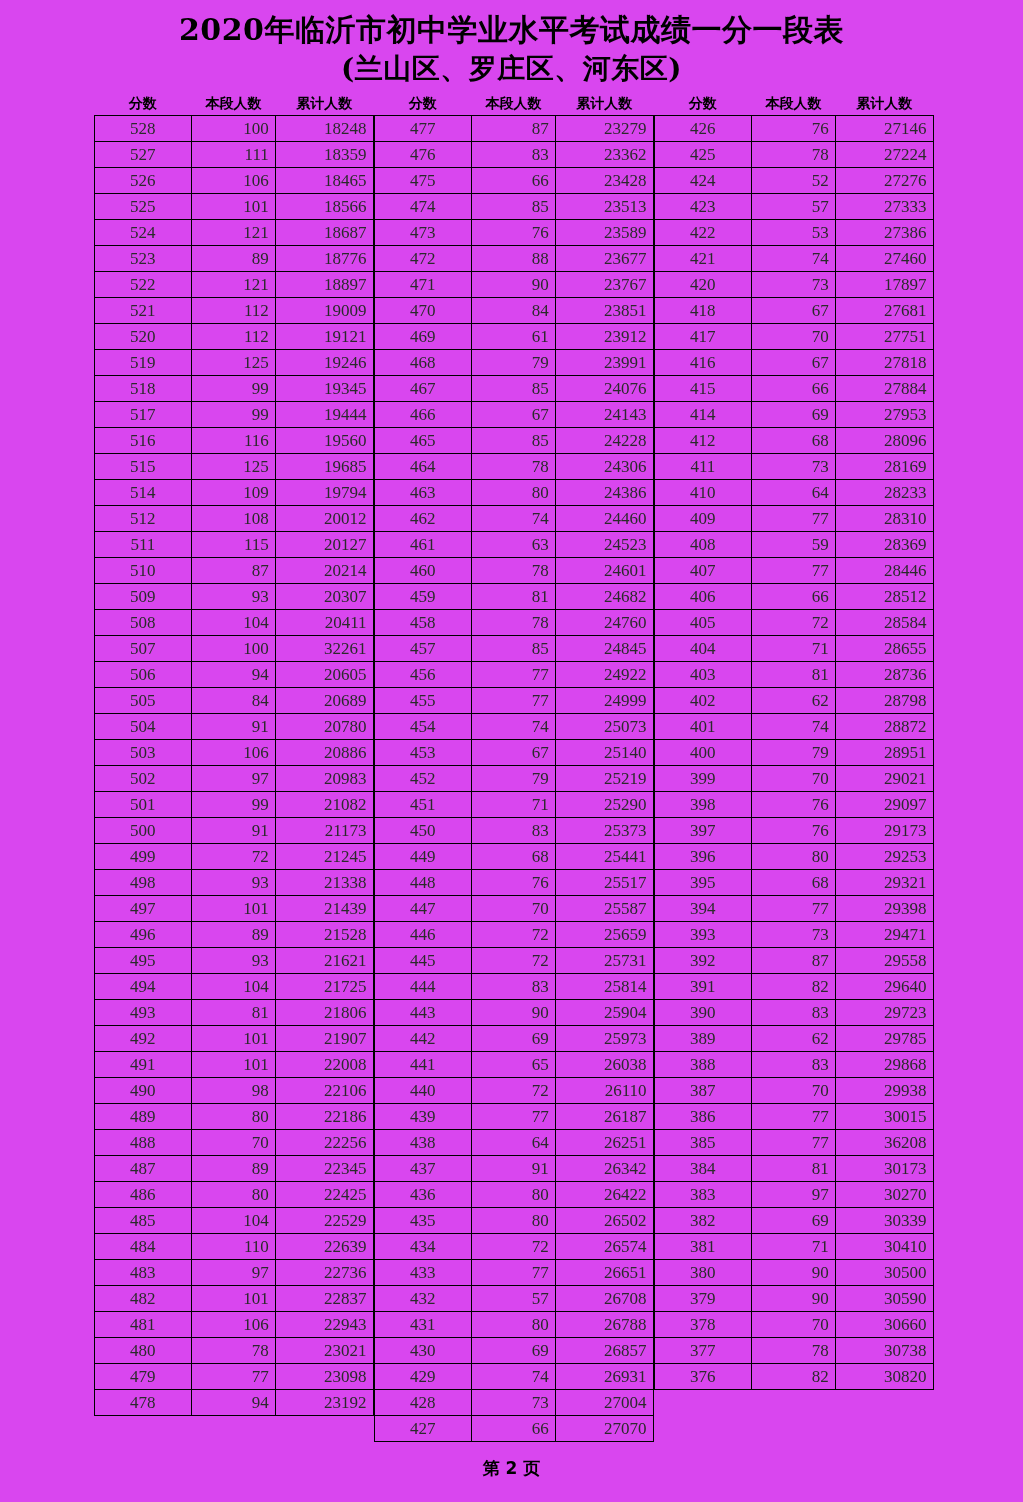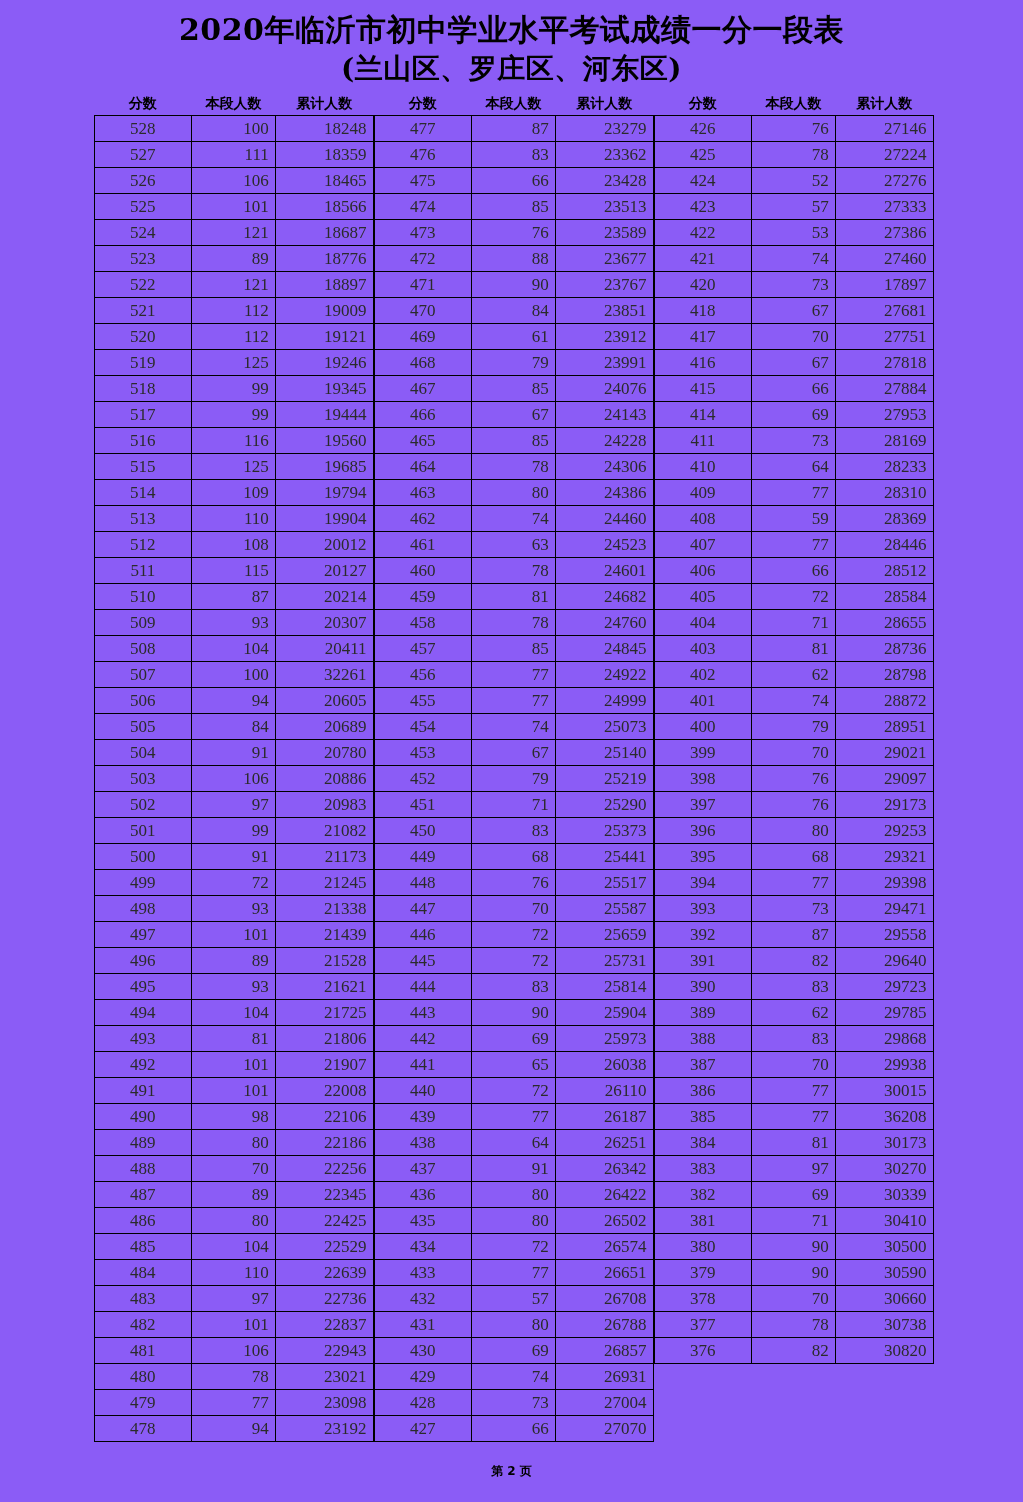--- a/index.html
+++ b/index.html
@@ -10,21 +10,21 @@
   }
   body {
     font-family: "Liberation Serif", "DejaVu Serif", serif;
     color: #000000;
     overflow: hidden;
   }
   .page {
     position: relative;
     width: 1023px;
     height: 1502px;
-    background: #8b5cf6;
+    background: #d946ef;
   }
   .title-block {
     text-align: center;
     padding-top: 10px;
   }
   .title-line {
     font-family: "DejaVu Serif", "Liberation Serif", serif;
     font-weight: bold;
     font-size: 30px;
     line-height: 40px;
@@ -79,21 +79,21 @@
   table.onescore tbody td.cum   { text-align: right; }
 
   .footer {
     position: absolute;
     left: 0;
     right: 0;
     bottom: 22px;
     text-align: center;
     font-family: "DejaVu Sans", "Liberation Sans", sans-serif;
     font-weight: bold;
-    font-size: 12px;
+    font-size: 17px;
     color: #000;
   }
 </style>
 </head>
 <body>
 
 <div class="page">
 
   <div class="title-block">
     <div class="title-line">2020年临沂市初中学业水平考试成绩一分一段表</div>
@@ -185,25 +185,20 @@
               <td class="score">515</td>
               <td class="seg">125</td>
               <td class="cum">19685</td>
             </tr>
             <tr>
               <td class="score">514</td>
               <td class="seg">109</td>
               <td class="cum">19794</td>
             </tr>
             <tr>
-              <td class="score">513</td>
-              <td class="seg">110</td>
-              <td class="cum">19904</td>
-            </tr>
-            <tr>
               <td class="score">512</td>
               <td class="seg">108</td>
               <td class="cum">20012</td>
             </tr>
             <tr>
               <td class="score">511</td>
               <td class="seg">115</td>
               <td class="cum">20127</td>
             </tr>
             <tr>
@@ -718,20 +713,25 @@
               <td class="score">415</td>
               <td class="seg">66</td>
               <td class="cum">27884</td>
             </tr>
             <tr>
               <td class="score">414</td>
               <td class="seg">69</td>
               <td class="cum">27953</td>
             </tr>
             <tr>
+              <td class="score">412</td>
+              <td class="seg">68</td>
+              <td class="cum">28096</td>
+            </tr>
+            <tr>
               <td class="score">411</td>
               <td class="seg">73</td>
               <td class="cum">28169</td>
             </tr>
             <tr>
               <td class="score">410</td>
               <td class="seg">64</td>
               <td class="cum">28233</td>
             </tr>
             <tr>

